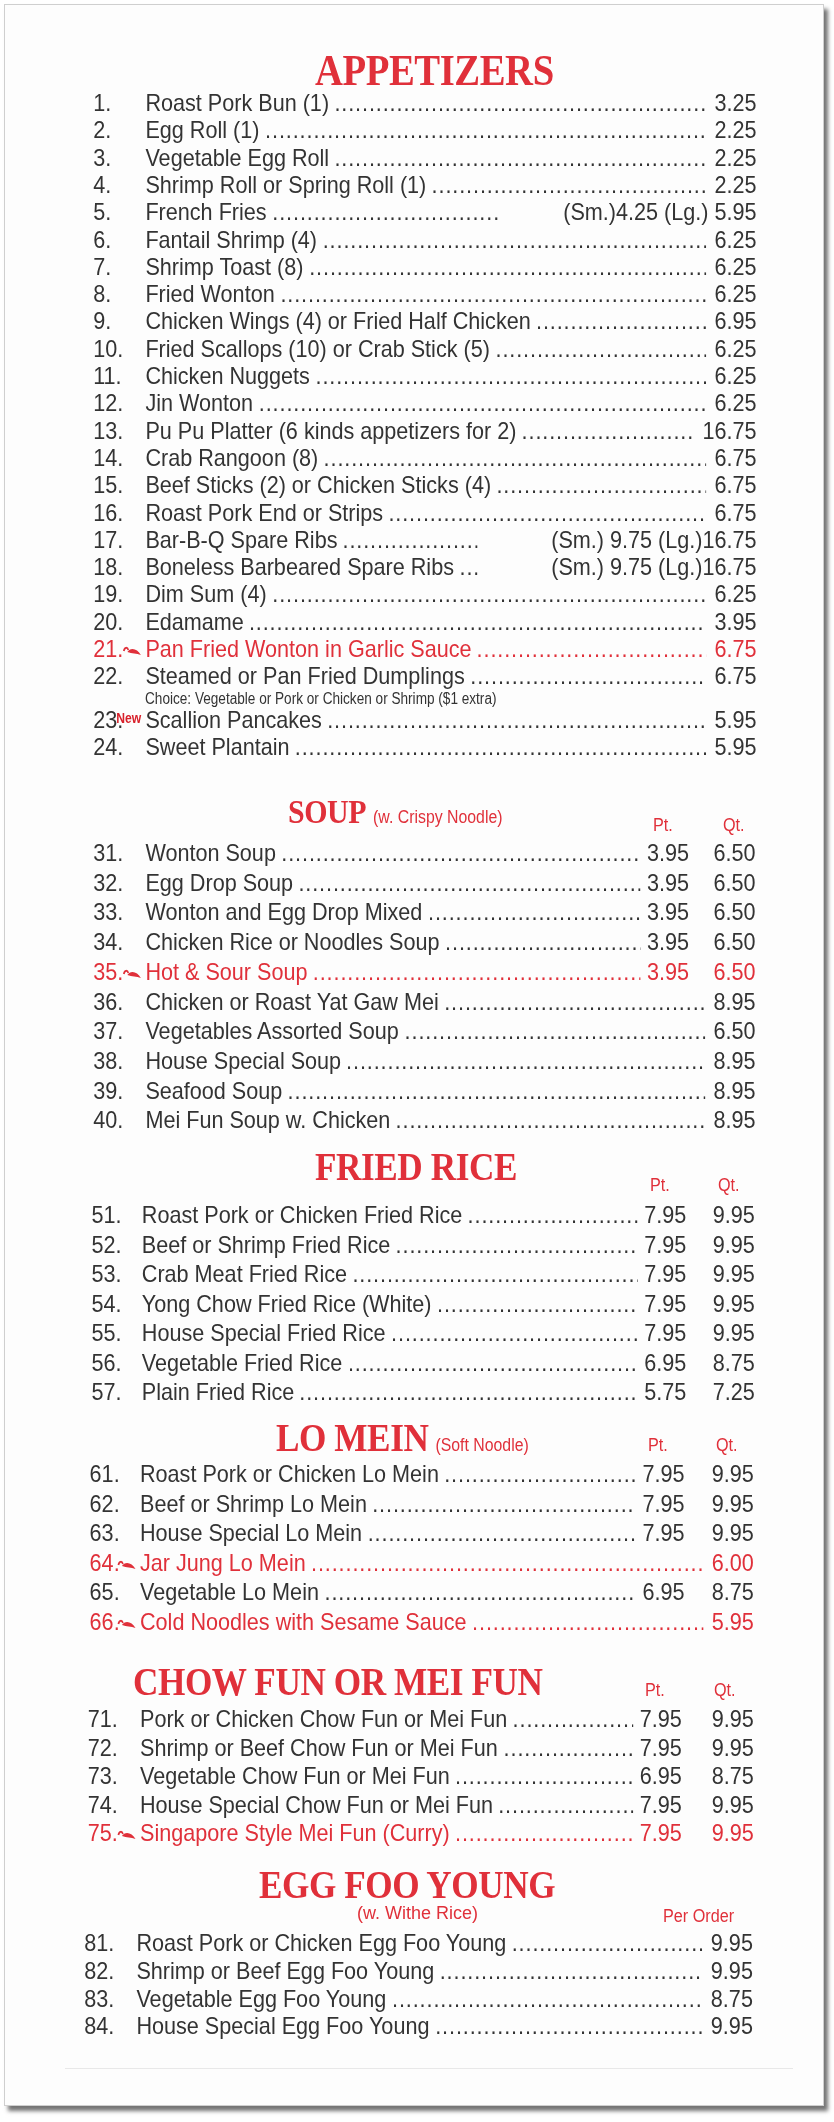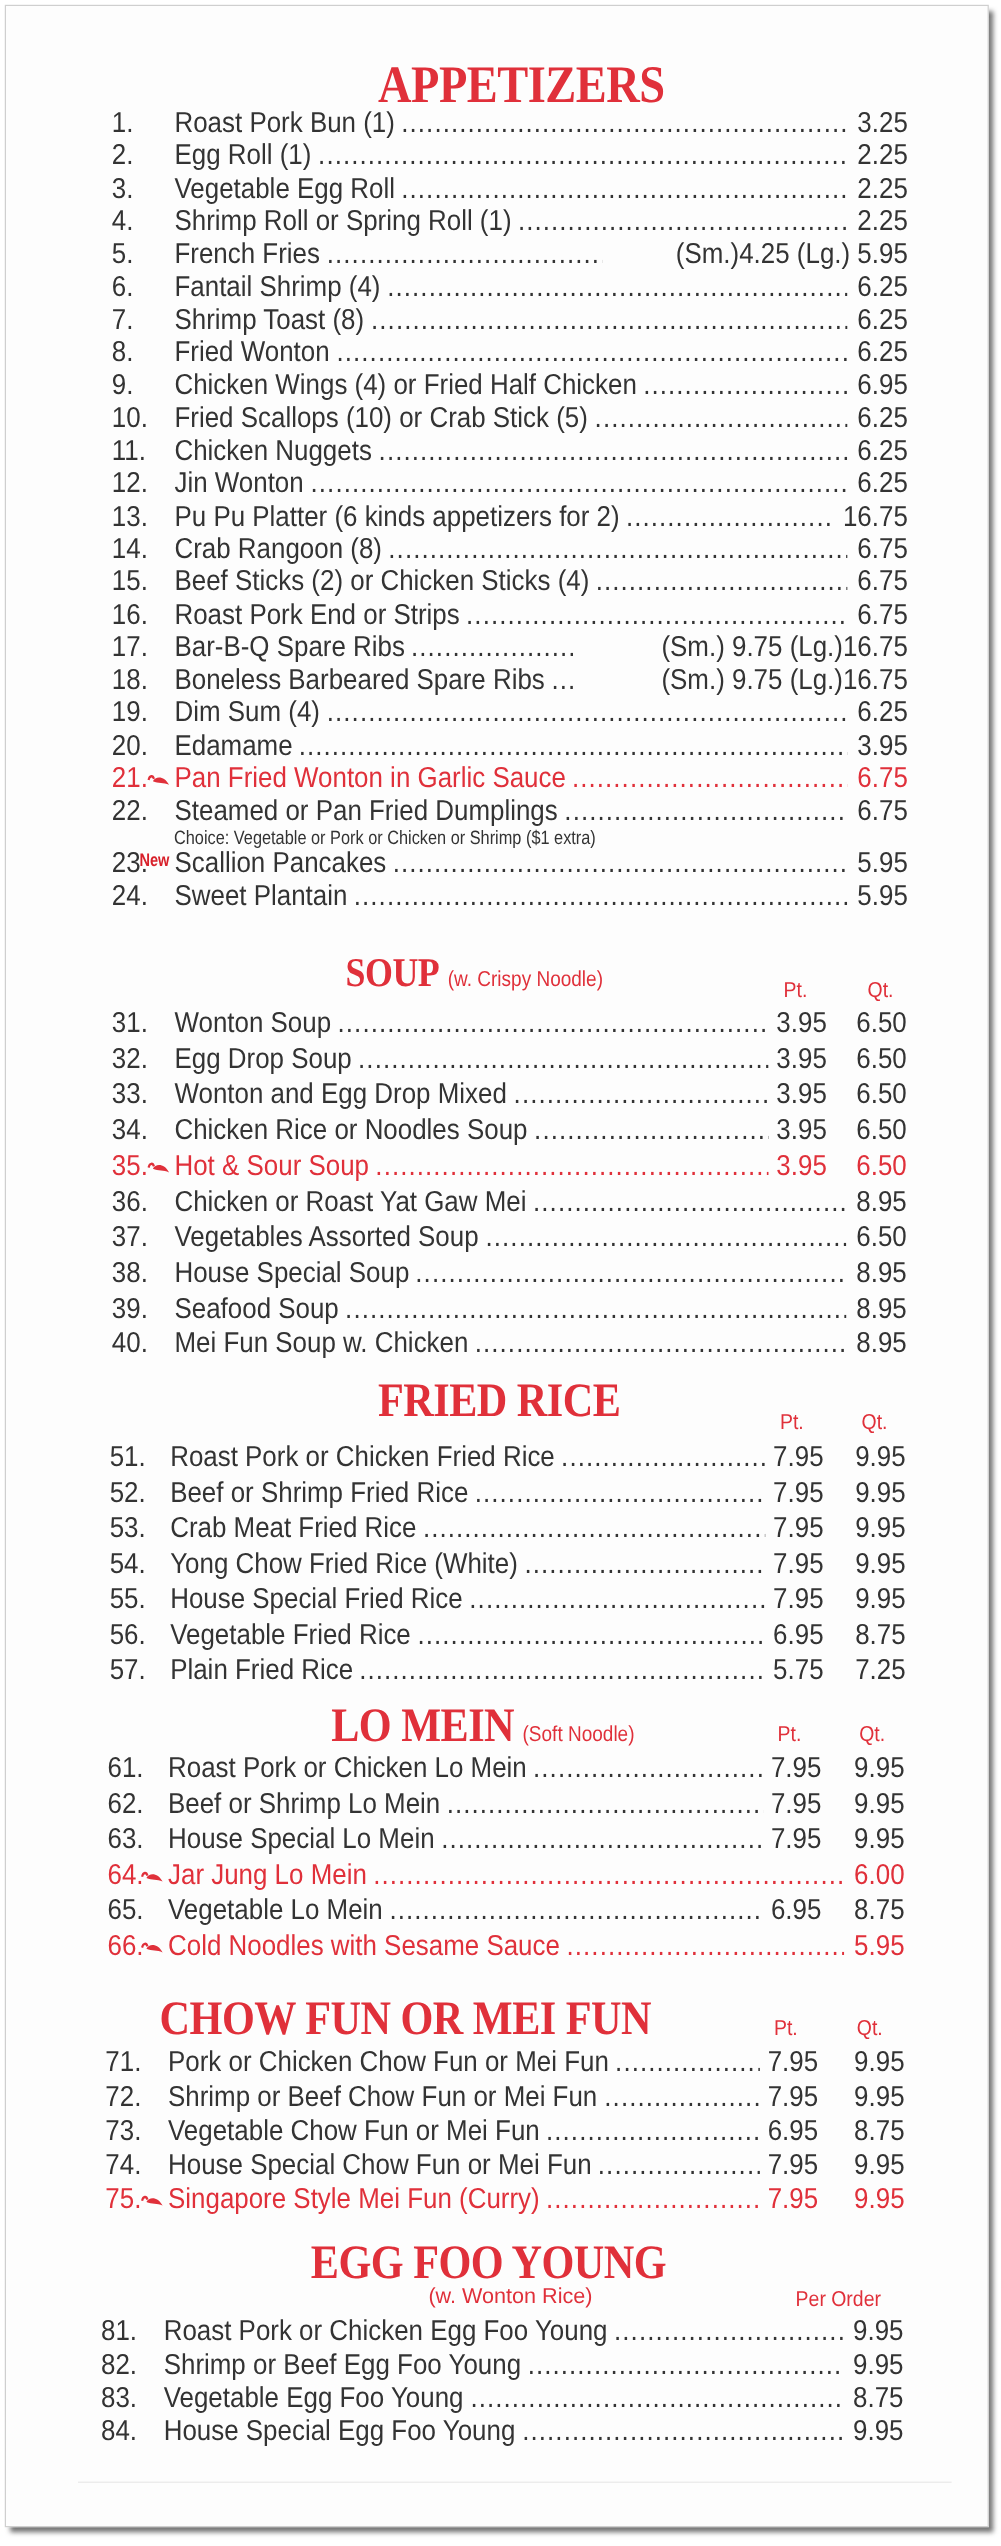--- a/index.html
+++ b/index.html
@@ -430,21 +430,21 @@
         <span class="pepper" style="left: 124px;"><svg width="22" height="16" viewBox="0 0 22 16">
             <path d="M2 6 C3 2,6 2,7 5" stroke="#e0303a" stroke-width="2" fill="none"></path>
             <path d="M6 7 C9 2,17 3,21 10 C16 8,11 9,6 7 Z" fill="#e0303a"></path>
           </svg></span>
         <span class="name" style="left: 150px;">Singapore Style Mei Fun (Curry)</span>
         <span class="price" style="right: 66px;">7.95</span>
         <span class="price" style="right: -14px;">9.95</span>
         <span class="dots" style="left: 500px; width: 198px;"></span>
       </div>
       <div class="section-title" style="left: 254px; top: 1856px; font-size: 40px;"><span>EGG FOO YOUNG</span></div>
-      <div class="section-sub" style="position: absolute; left: 352px; top: 1898px;">(w. Wonton Rice)</div>
+      <div class="section-sub" style="position: absolute; left: 352px; top: 1898px;">(w. Withe Rice)</div>
       <div class="col-head" style="left: 658px; top: 1901px;">Per Order</div>
       <div class="row" style="top: 1924px;">
         <span class="num" style="left: 88px;">81.</span>
         <span class="name" style="left: 146px;">Roast Pork or Chicken Egg Foo Young</span>
         <span class="price" style="right: -13px;">9.95</span>
         <span class="dots" style="left: 563px; width: 212.4px;"></span>
       </div>
       <div class="row" style="top: 1951.8px;">
         <span class="num" style="left: 88px;">82.</span>
         <span class="name" style="left: 146px;">Shrimp or Beef Egg Foo Young</span>

